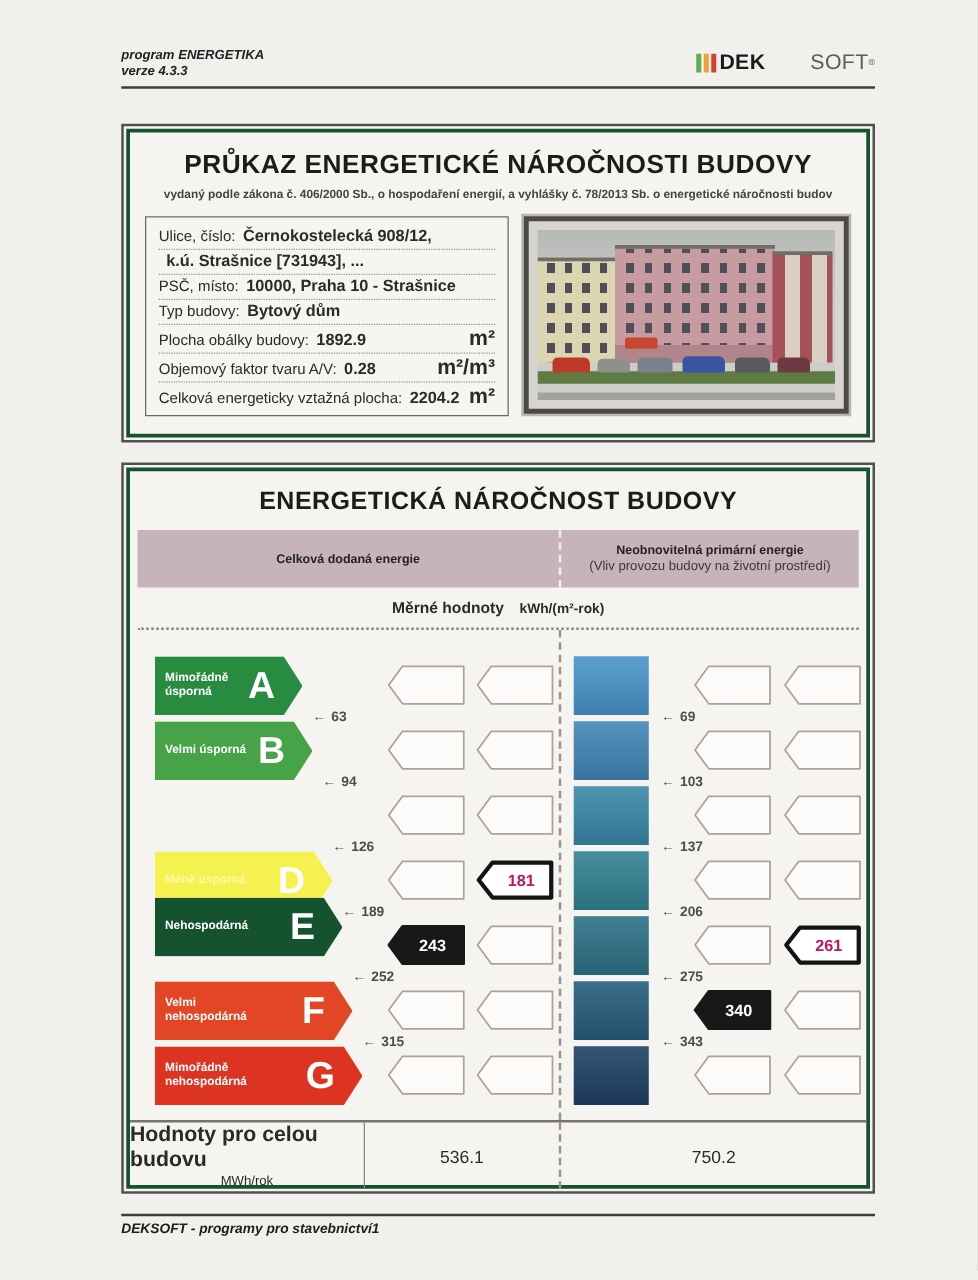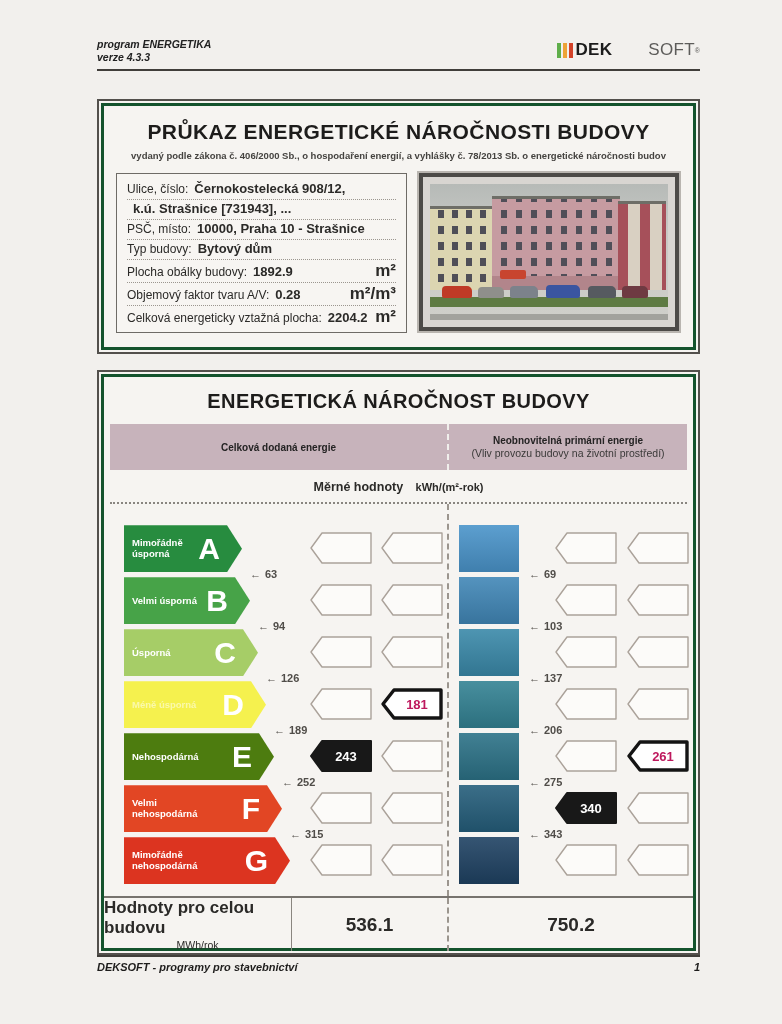--- a/index.html
+++ b/index.html
@@ -93,26 +93,26 @@
   .pen.filled .pen-val{ color:#fff; }
 
   .bar-seg{ position:absolute; left:355px; width:60px; height:47px;
     background-image:linear-gradient(180deg, rgba(255,255,255,.10), rgba(0,0,0,.14)); }
 
   .totals{ display:grid; grid-template-columns:188px 155px auto; border-top:2px solid #767playedsans; }
   .totals{ border-top:2px solid #77736e; height:52px; }
   .t-label{ border-right:1.5px solid #8a8680; display:flex; flex-direction:column; align-items:center; justify-content:center; }
   .t-label .tl1{ font-size:17px; font-weight:bold; }
   .t-label .tl2{ font-size:10.5px; margin-top:1px; }
-  .t-val{ display:flex; align-items:center; justify-content:center; font-size:19px; font-weight:bold; }
+  .t-val{ display:flex; align-items:center; justify-content:center; font-size:14px; font-weight:normal; }
   .t-val.pri{ border-left:2px dashed #9b958e; }
 
   
-  .footer{ border-top:2.5px solid #413e3a; padding-top:4px;
-    display:flex; justify-content:space-between; font-size:11px; font-weight:bold; font-style:italic; color:#1e1d1c; }
+  .footer{ margin-top:16px; border-top:2.5px solid #413e3a; padding-top:4px;
+    display:flex; justify-content:flex-start; font-size:11px; font-weight:bold; font-style:italic; color:#1e1d1c; }
 </style>
 </head>
 <body>
 
 <div class="page">
 
   <div class="top-header">
     <div class="program-info">
       <div>program ENERGETIKA</div>
       <div>verze 4.3.3</div>
@@ -211,29 +211,25 @@
         <div class="chart-divider"></div>
 
         <div class="sarrow" style="top: 21px; width: 118px; background-color: rgb(39, 140, 63);">
           <span class="s-label">Mimořádně úsporná</span>
           <span class="s-letter">A</span>
         </div>
         <div class="sarrow" style="top: 73px; width: 126px; background-color: rgb(71, 163, 72);">
           <span class="s-label">Velmi úsporná</span>
           <span class="s-letter">B</span>
         </div>
-        <div class="sarrow" style="top: 125px; width: 134px; background-color: rgb(166, 205, 103);">
-          <span class="s-label">Úsporná</span>
-          <span class="s-letter">C</span>
-        </div>
         <div class="sarrow" style="top: 177px; width: 142px; background-color: rgb(245, 241, 78);">
           <span class="s-label faint">Méně úsporná</span>
           <span class="s-letter">D</span>
         </div>
-        <div class="sarrow" style="top: 229px; width: 150px; background-color: #4d7c0f;">
+        <div class="sarrow" style="top: 214px; width: 150px; background-color: #14532d;">
           <span class="s-label">Nehospodárná</span>
           <span class="s-letter">E</span>
         </div>
         <div class="sarrow" style="top: 281px; width: 158px; background-color: rgb(226, 70, 36);">
           <span class="s-label">Velmi nehospodárná</span>
           <span class="s-letter">F</span>
         </div>
         <div class="sarrow" style="top: 333px; width: 166px; background-color: rgb(220, 52, 32);">
           <span class="s-label">Mimořádně nehospodárná</span>
           <span class="s-letter">G</span>

